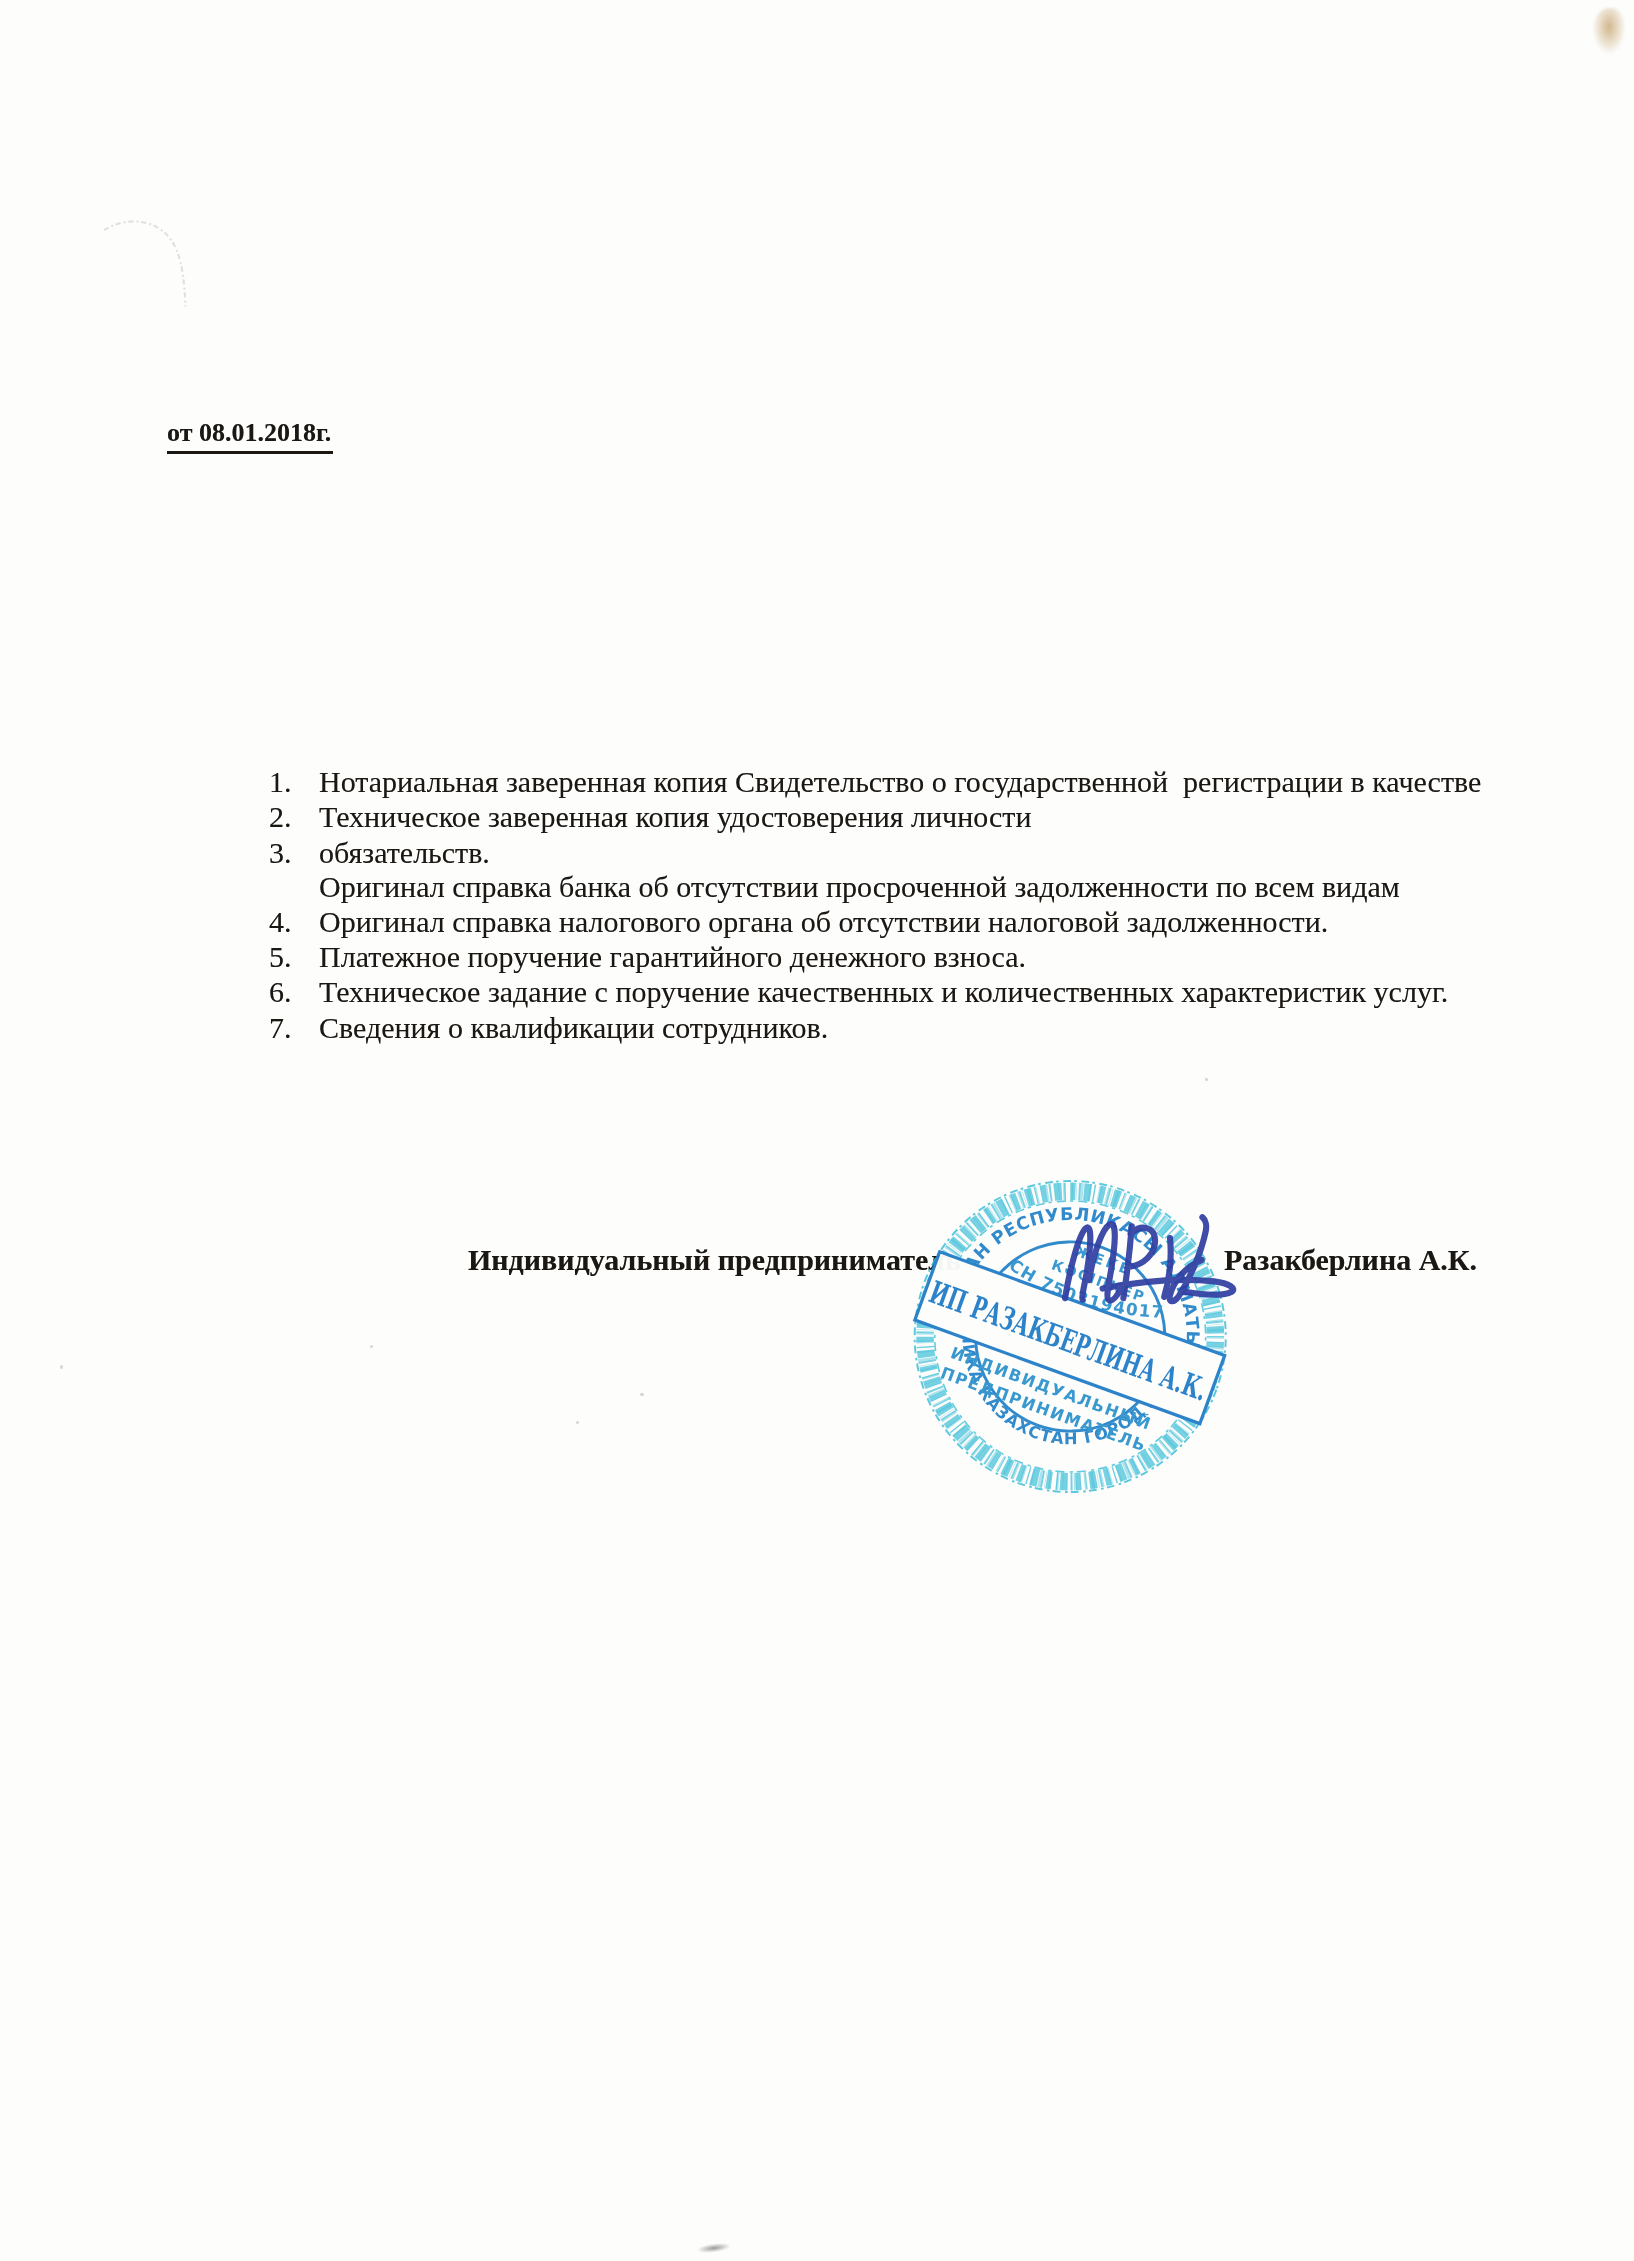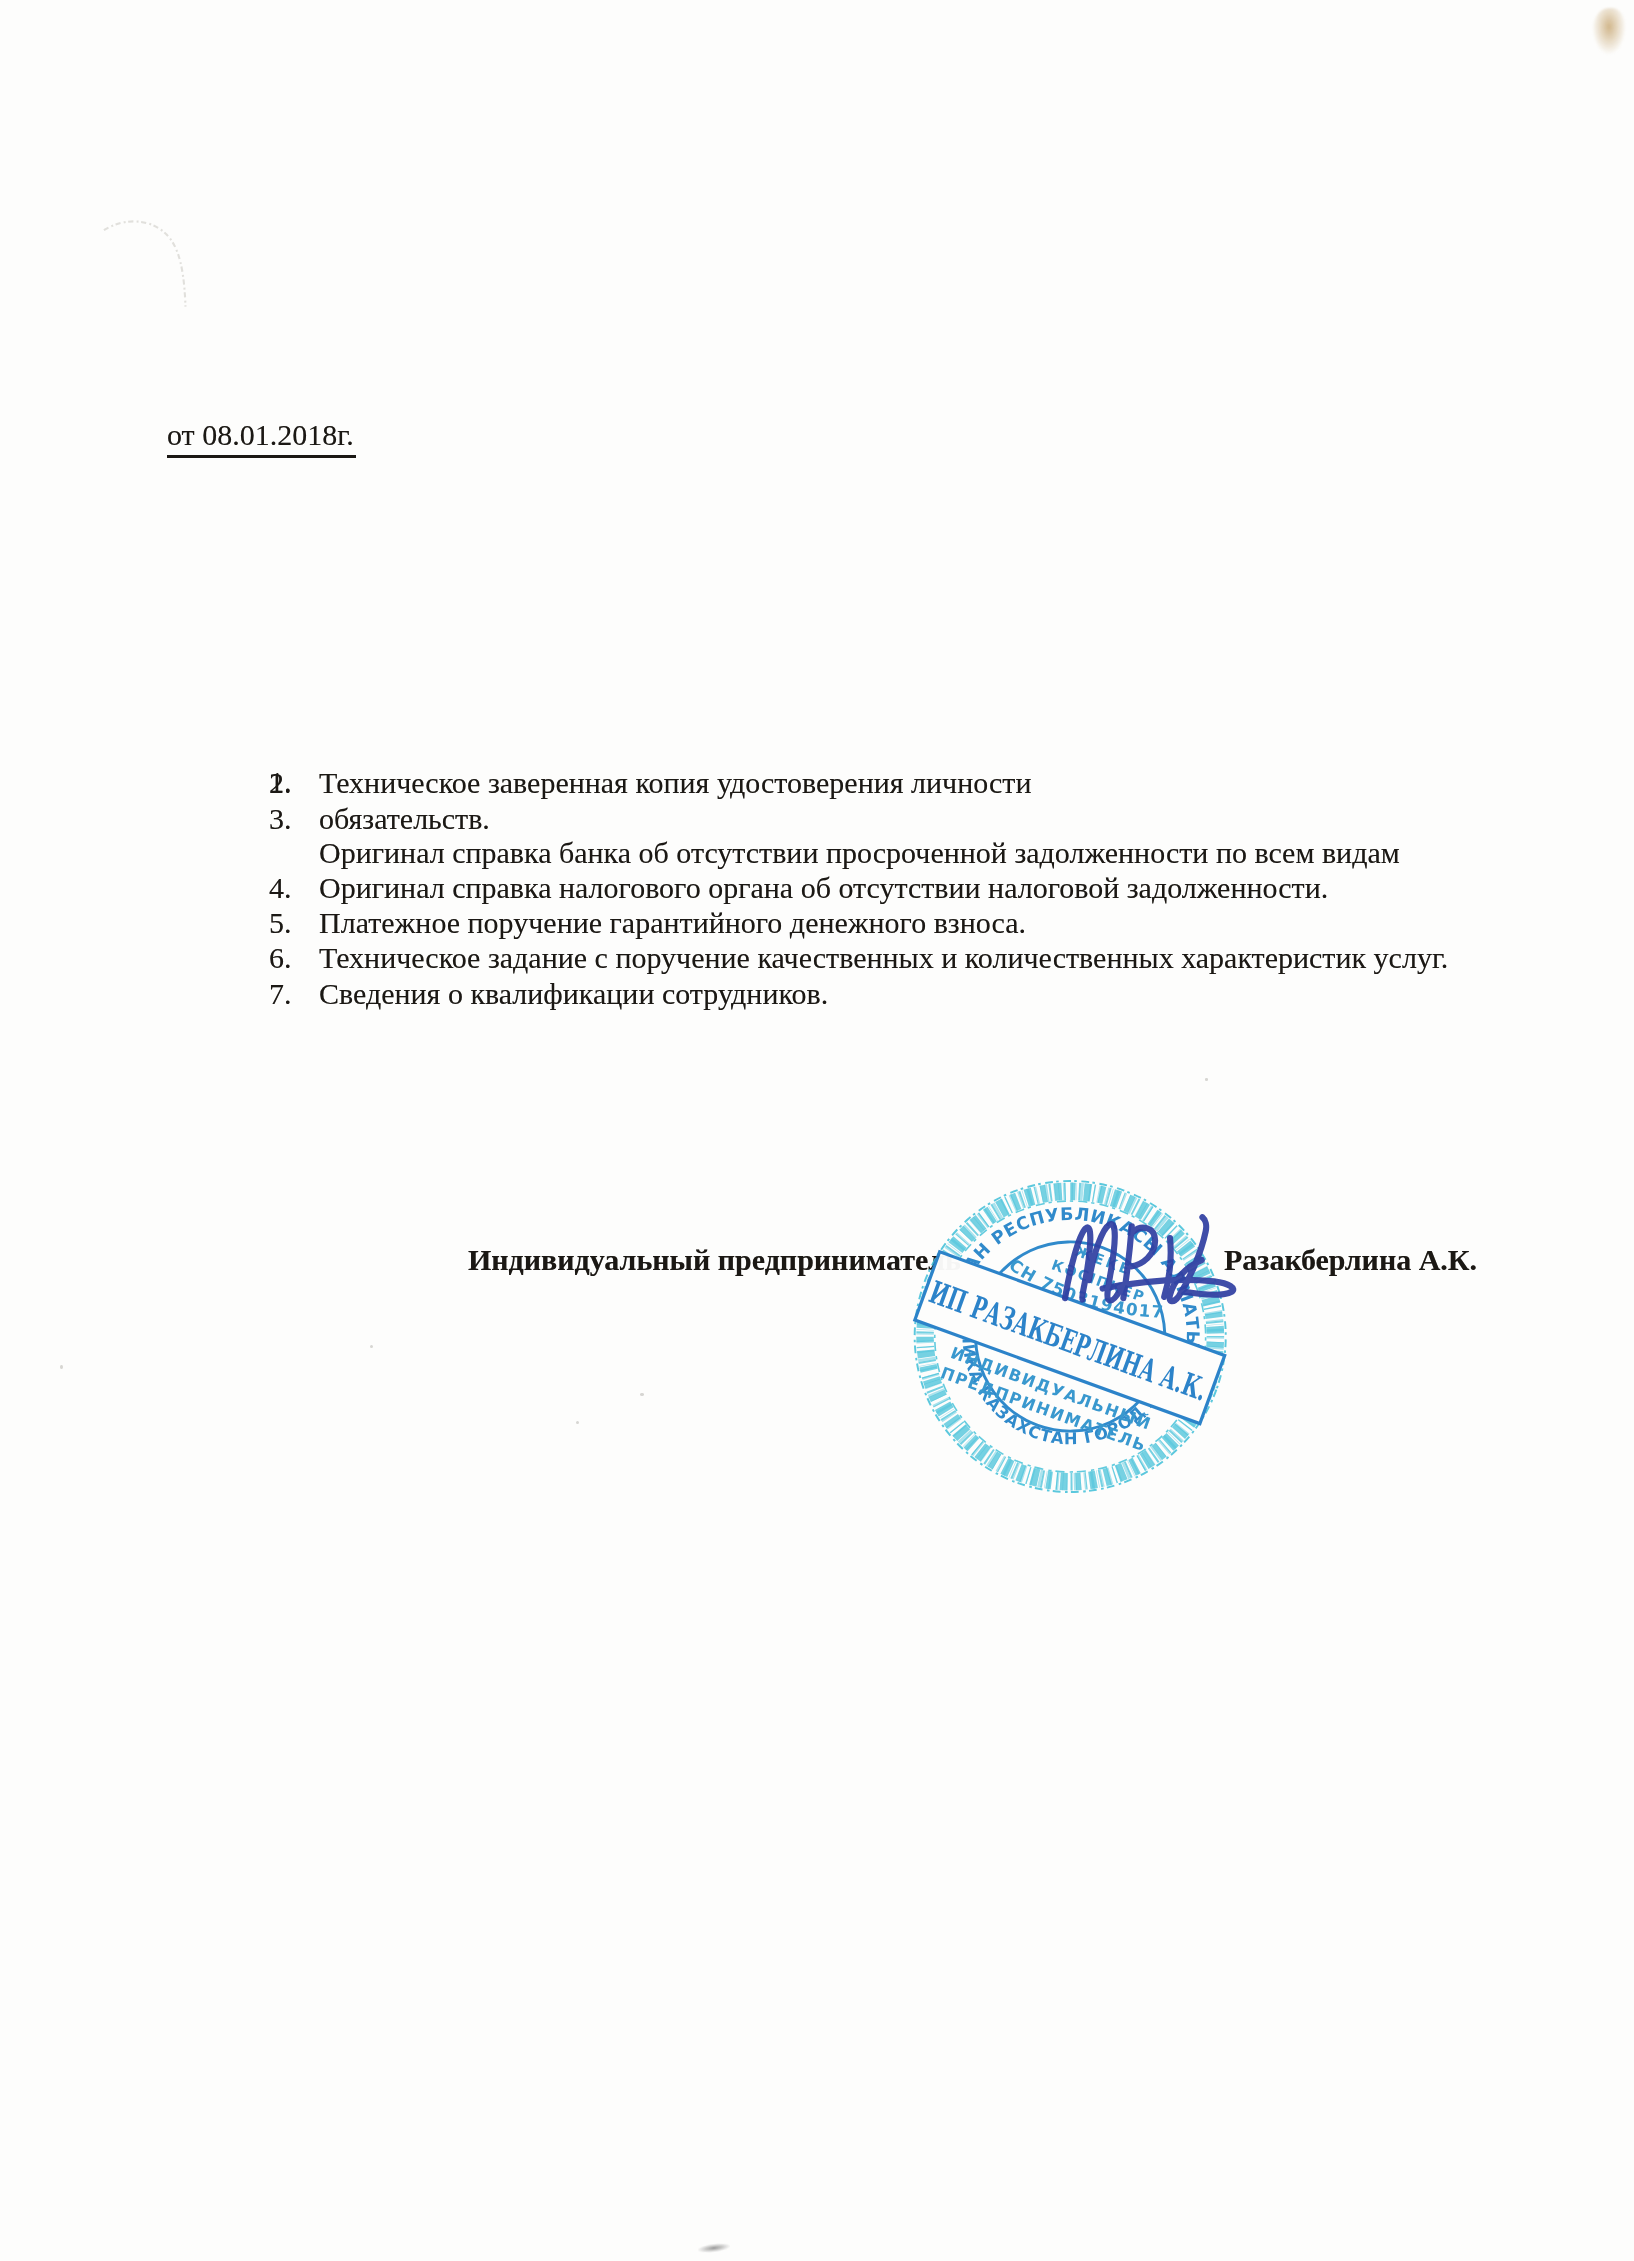--- a/index.html
+++ b/index.html
@@ -10,21 +10,21 @@
     color:#1b1814;
   }
   .line { white-space:pre; }
   .scan { text-shadow:0 0 0.6px rgba(30,28,24,.45); }
   .block-right {
     position:absolute; right:138px; text-align:right;
     font-weight:bold; font-size:30px; line-height:34px;
   }
   .date-line {
     position:absolute; left:167px; top:418px;
-    font-weight:normal; font-size:30px; white-space:pre;
+    font-weight:bold; font-size:26px; white-space:pre;
     border-bottom:3.2px solid #1b1814; padding:0 1.9px 3.2px 0;
   }
   .body-par { position:absolute; left:176px; top:490px; font-size:30px; line-height:34px; }
   .body-par .line:first-child { padding-left:91px; }
   .attach-intro { position:absolute; left:267px; top:730px; font-size:30px; white-space:pre; }
   .attach-list { position:absolute; left:269px; top:765px; font-size:30px; line-height:34px; }
   .att-item { position:relative; padding-left:50px; margin-bottom:1.3px; }
   .att-num { position:absolute; left:0; top:0; }
   .sig-label { position:absolute; left:468px; top:1243px; font-size:30px; font-weight:bold; white-space:pre; }
   .sig-name  { position:absolute; left:1224px; top:1243px; font-size:30px; font-weight:bold; white-space:pre;text-align:right; }
@@ -85,20 +85,21 @@
       <div class="line"></div>
       <div class="line"></div>
     </div>
 
 
   <div class="attach-list scan">
 
   <div class="att-item">
         <span class="att-num">1.</span>
         <div class="att-lines">
+          <div class="line">Нотариальная заверенная копия Свидетельство о государственной  регистрации в качестве</div>
         </div>
       </div>
       <div class="att-item">
         <span class="att-num">2.</span>
         <div class="att-lines">
           <div class="line">Техническое заверенная копия удостоверения личности</div>
         </div>
       </div>
       <div class="att-item">
         <span class="att-num">3.</span>

